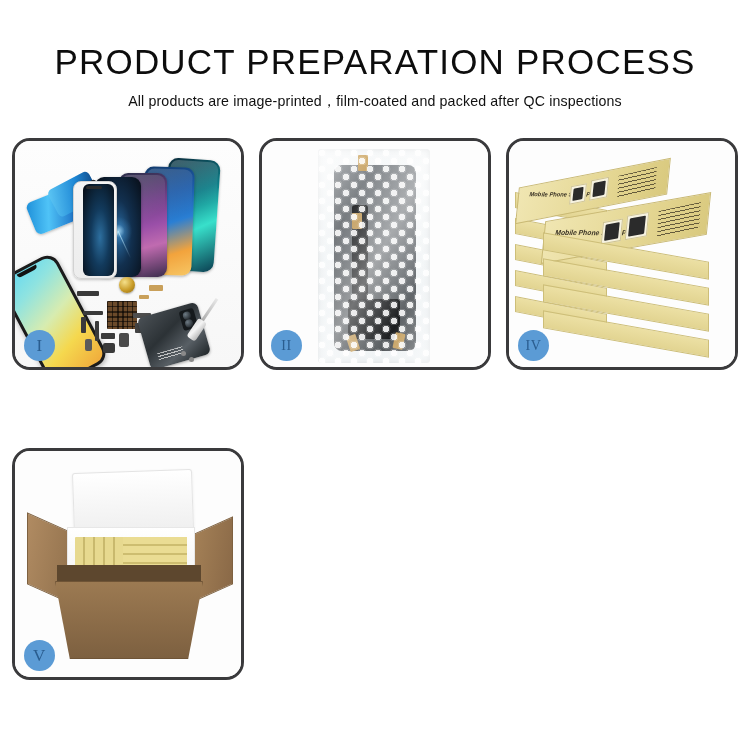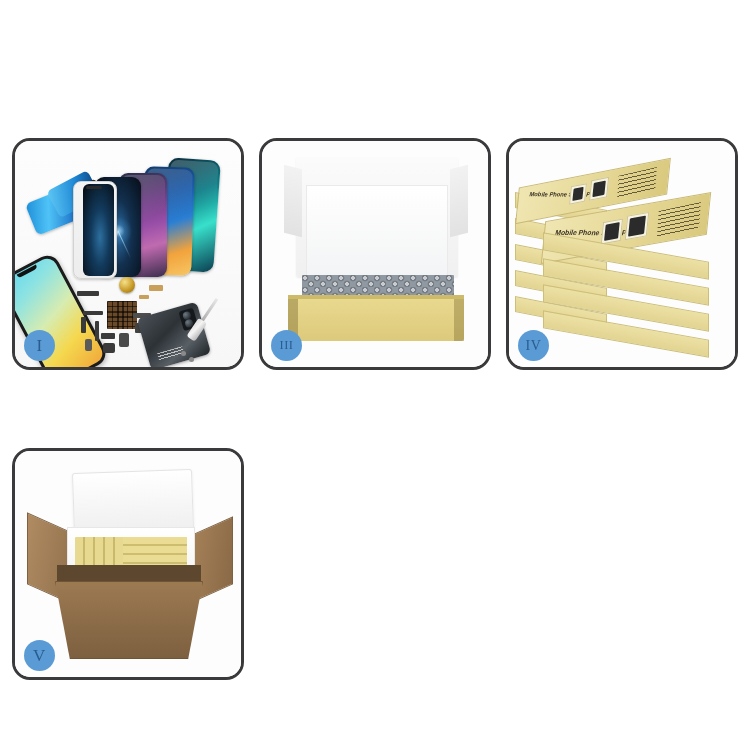--- a/index.html
+++ b/index.html
@@ -438,20 +438,24 @@
     position:absolute; left:26px; top:142px; width:14px; height:20px;
     background:#9a7850; opacity:.8;
     transform: skewY(16deg);
   }
 </style>
 </head>
 <body>
 
 <div class="page">
 
+  <div class="header">
+    <h1 class="title">PRODUCT PREPARATION PROCESS</h1>
+    <p class="subtitle">All products are image-printed，film-coated and packed after QC inspections</p>
+  </div>
 
   <div class="grid">
 
     <div class="panel">
       <div class="panel-inner p1">
         <div class="film">
           <div class="f1"></div>
             <div class="f2"></div>
             <div class="f3"></div>
         </div>
@@ -492,37 +496,37 @@
             <div class="shaft"></div>
               <div class="grip"></div>
           </div>
           <div class="pt" style="left:104px;top:74px;width:5px;height:5px;background:#8a8a8a;border-radius:50%;"></div>
           <div class="pt" style="left:112px;top:80px;width:5px;height:5px;background:#8a8a8a;border-radius:50%;"></div>
         </div>
       </div>
       <div class="badge">I</div>
     </div>
 
-
     <div class="panel">
       <div class="panel-inner">
-        <div class="obox">
-          <div class="lid"></div>
-          <div class="lidflapL"></div>
-          <div class="lidflapR"></div>
-          <div class="foam"></div>
-          <div class="grey"></div>
-          <div class="rim"></div>
-          <div class="front"></div>
-          <div class="frontL"></div>
-          <div class="frontR"></div>
+        <div class="bwrap">
+          <div class="panelpart"></div>
+          <div class="flexcab"></div>
+          <div class="flexcab2"></div>
+          <div class="tape" style="left:40px;top:6px;"></div>
+          <div class="tape" style="left:34px;top:64px;"></div>
+          <div class="tape" style="left:30px;top:186px;transform:rotate(-18deg);"></div>
+          <div class="tape" style="left:76px;top:184px;transform:rotate(12deg);"></div>
+          <div class="bubbles"></div>
+          <div class="sheen"></div>
         </div>
       </div>
-      <div class="badge xwide">III</div>
+      <div class="badge wide">II</div>
     </div>
+
 
     <div class="panel">
       <div class="panel-inner">
         <div class="stack">
 
           <div class="sbox" style="left:2px;top:46px;width:92px;height:16px;transform:skewY(11deg);"></div>
           <div class="sbox" style="left:2px;top:72px;width:92px;height:16px;transform:skewY(11deg);"></div>
           <div class="sbox" style="left:2px;top:98px;width:92px;height:16px;transform:skewY(11deg);"></div>
           <div class="sbox" style="left:2px;top:124px;width:92px;height:16px;transform:skewY(11deg);"></div>
           <div class="sbox" style="left:2px;top:150px;width:92px;height:16px;transform:skewY(11deg);"></div>

